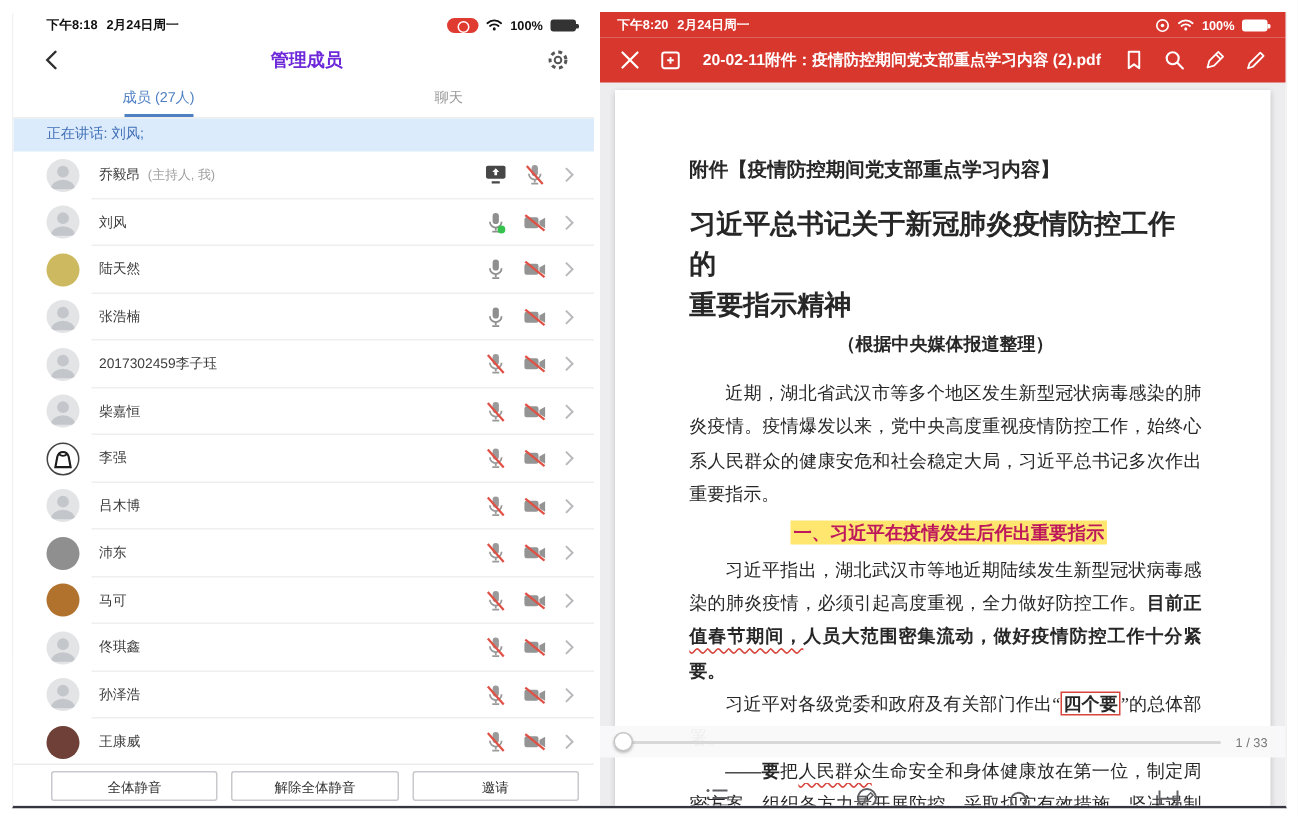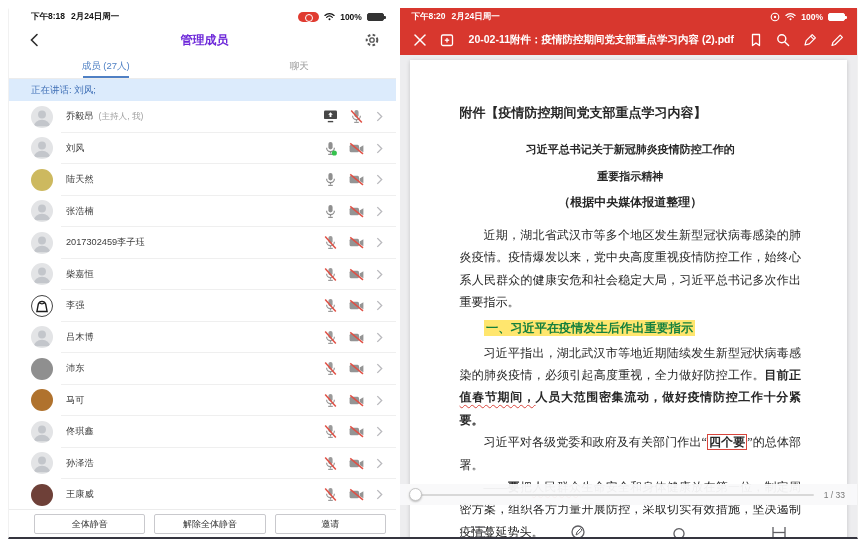--- a/index.html
+++ b/index.html
@@ -55,46 +55,46 @@
   .member[data-i1="mic-speaking"] .s1 .ic-mic{display:block;}
   .member[data-i1="mic-speaking"] .s1 .ic-mic .dot{display:block;}
   .member[data-i1="mic-muted"] .s1 .ic-mic-muted{display:block;}
   .member[data-i2="mic-muted"] .s2 .ic-mic-muted{display:block;}
   .member[data-i2="cam-off"] .s2 .ic-cam-off{display:block;}
   .ic-mic .dot{display:none;}
   .chev{width:9px;height:11px;margin-left:11px;flex:0 0 auto;}
 
   .footer-btns{height:28px;border-top:1px solid #ececec;display:flex;align-items:center;gap:9px;padding:0 10px 0 25px;}
   .fbtn{flex:1;height:20px;border:1px solid #c9c9cd;border-radius:2px;background:#fff;color:#333;
-        font-size:9px;line-height:18px;text-align:center;cursor:pointer;font-family:Liberation Mono, monospace;}
+        font-size:9px;line-height:18px;text-align:center;cursor:pointer;font-family:Liberation Serif, serif;}
 
   
   .split-divider{width:4px;background:#fff;cursor:col-resize;}
 
   
   .right-pane{flex:1;display:flex;flex-direction:column;background:#ededef;position:relative;}
   .statusbar-r{height:17px;background:#d8372e;color:#fff;display:flex;align-items:center;
                padding:0 12px;font-size:8.5px;font-weight:bold;}
   .statusbar-r .sp{flex:1;}
   .toolbar{height:30px;background:#d8372e;display:flex;align-items:center;padding:0 13px;gap:13px;}
   .tb-icon{width:14px;height:14px;flex:0 0 auto;cursor:pointer;}
   .tb-title{flex:1;text-align:center;color:#fff;font-size:10.5px;font-weight:bold;
             white-space:nowrap;overflow:hidden;text-overflow:ellipsis;padding:0 2px;}
 
   .pdf-area{flex:1;position:relative;overflow:hidden;}
   .page{position:absolute;left:10px;right:10px;top:5px;bottom:-40px;background:#fff;
         box-shadow:0 1px 4px rgba(0,0,0,.18);padding:44px 46px 0 50px;
         font-family:"Liberation Serif", serif;color:#272727;}
   .attach{margin:0 0 14px;font-size:13px;font-weight:bold;}
-  .t1{margin:0;text-align:center;font-size:11px;font-weight:bold;line-height:27px;}
+  .t1{margin:0;font-size:18px;font-weight:bold;line-height:27px;}
   .subtitle{margin:4px 0 13px;text-align:center;font-size:12px;font-weight:bold;}
   .bodyp{margin:0;font-size:12px;line-height:22.4px;text-align:justify;}
   .indent{text-indent:2em;}
   .h-section{margin:3px 0;font-size:12.2px;line-height:22px;text-indent:2em;}
-  .hl{background:#ffe66e;color:#15803d;font-weight:bold;padding:1px 2px;}
+  .hl{background:#ffe66e;color:#be185d;font-weight:bold;padding:1px 2px;margin-left:43px;}
   .wavy{text-decoration:underline;text-decoration-style:wavy;text-decoration-color:#d8453c;
         text-decoration-thickness:1px;text-underline-offset:3px;}
   .boxed{border:1.2px solid #d8453c;padding:0 1px;font-weight:bold;}
   b{font-weight:bold;}
 
   .slider-row{position:absolute;left:0;right:0;bottom:32px;height:21px;background:rgba(249,249,250,.95);
               display:flex;align-items:center;padding:0 12px 0 10px;}
   .track{flex:1;height:2px;background:#d8d8d8;border-radius:1px;position:relative;cursor:pointer;}
   .knob{position:absolute;left:-1px;top:-6px;width:13px;height:13px;background:#fff;border:1px solid #c6c6c6;
         border-radius:50%;box-shadow:0 1px 2px rgba(0,0,0,.25);cursor:grab;}

